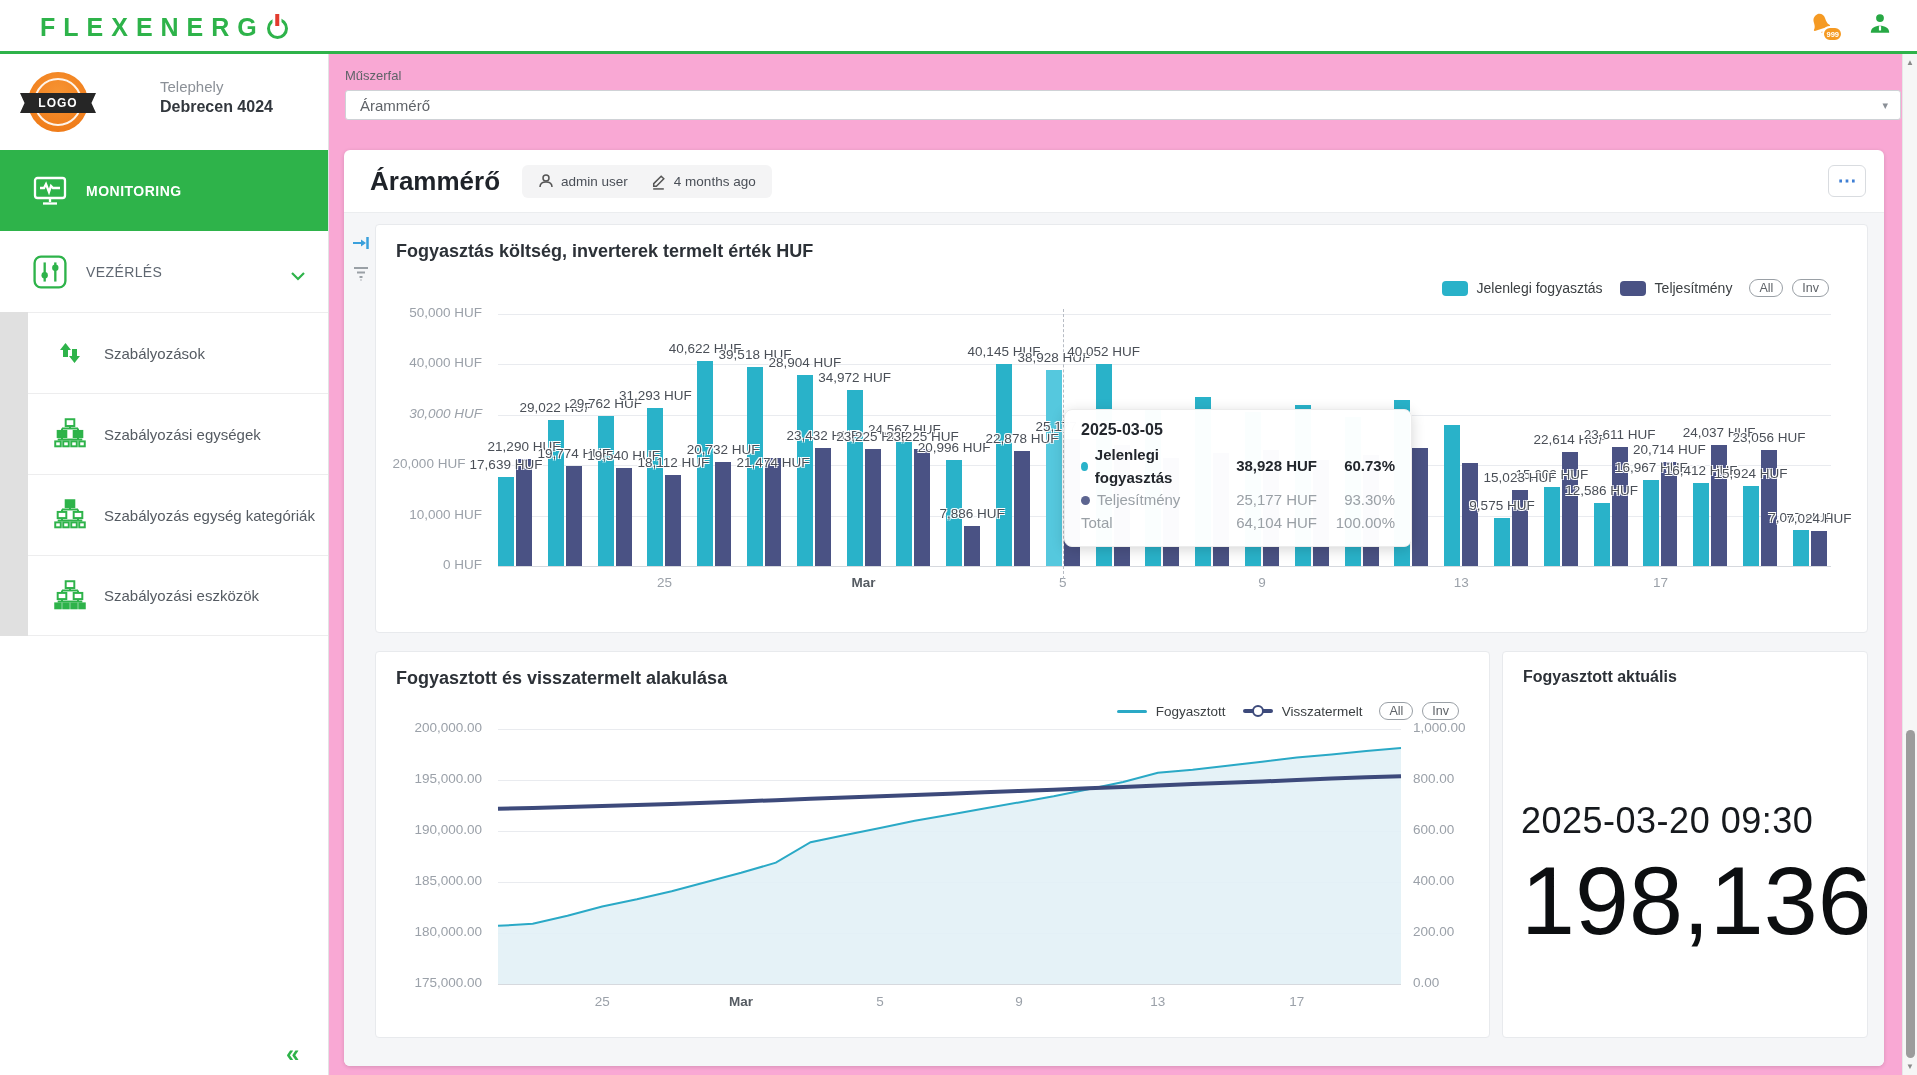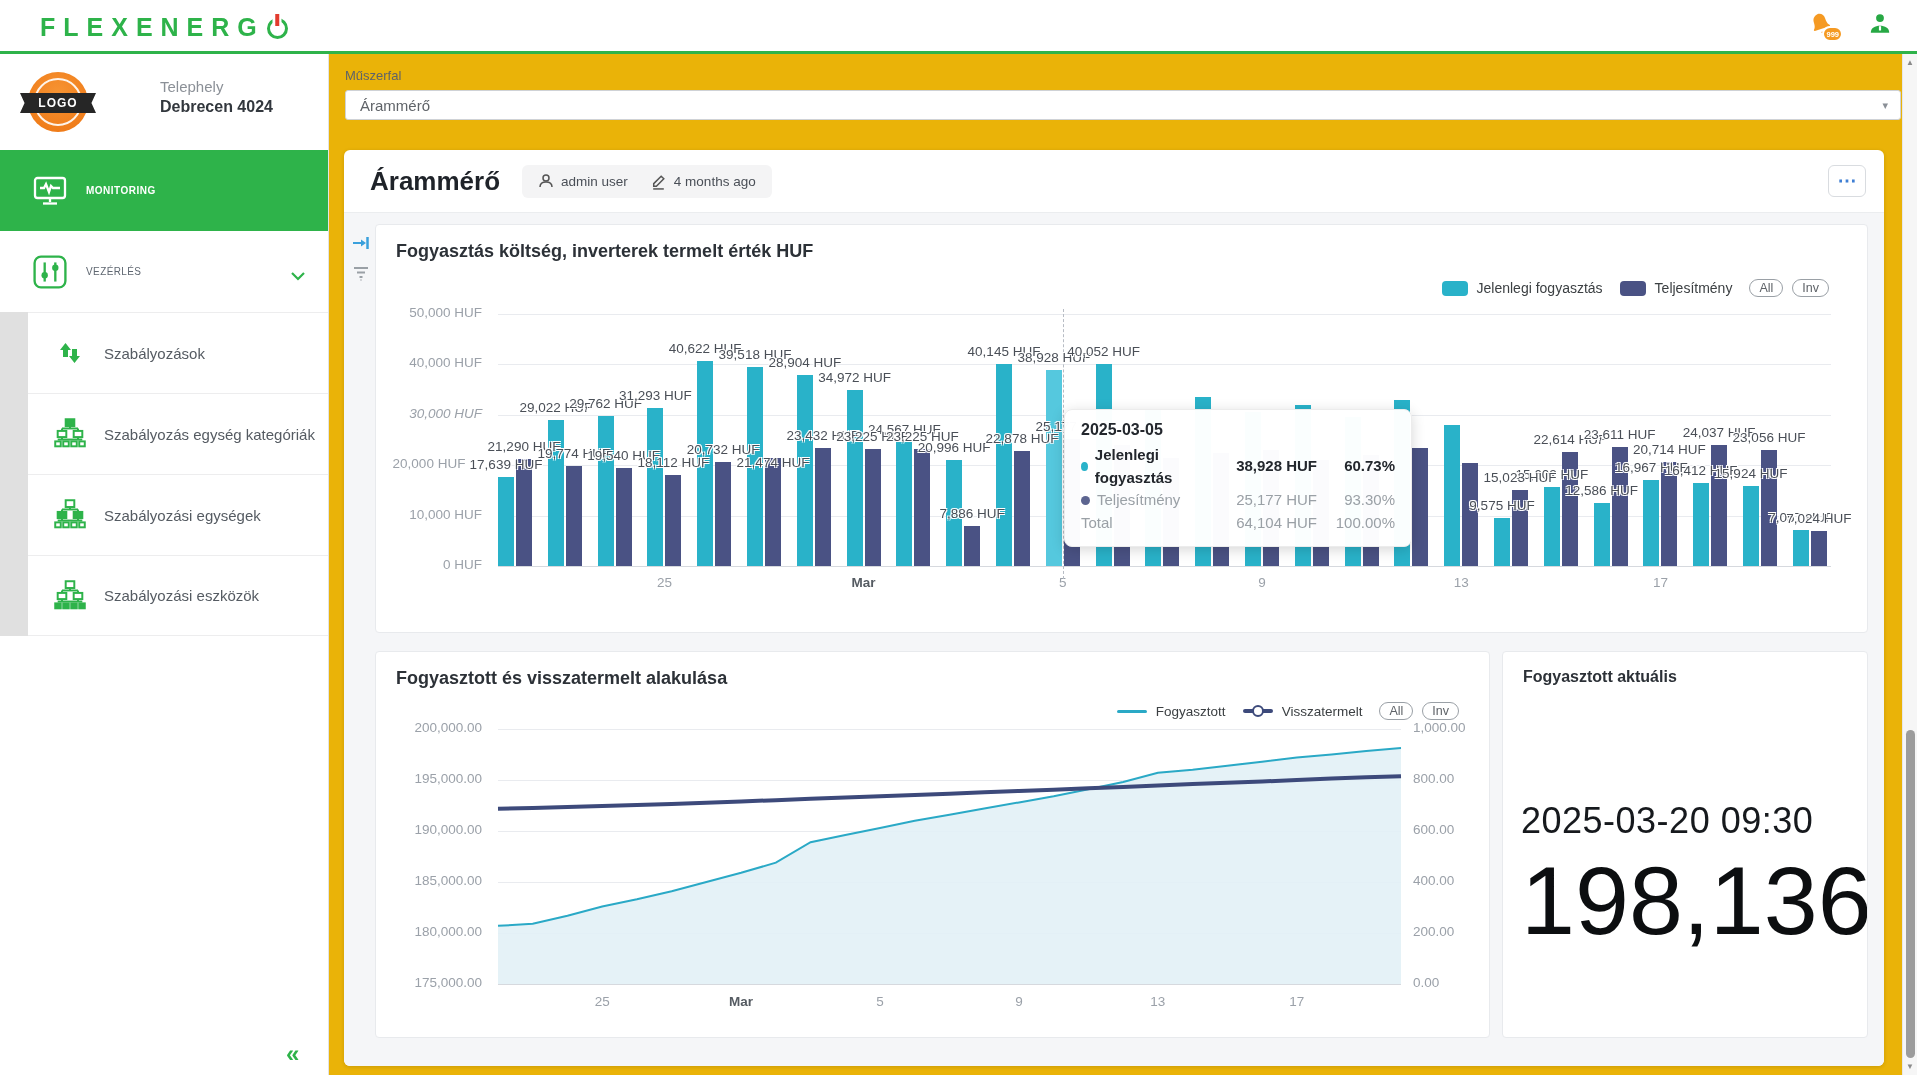--- a/index.html
+++ b/index.html
@@ -37,34 +37,34 @@
                  display:flex; align-items:center; justify-content:center; color:#fff; font-weight:700;
                  font-size:12px; letter-spacing:1px; clip-path:polygon(0 0,100% 0,94% 50%,100% 100%,0 100%,6% 50%); }
   #site-text { position:absolute; left:160px; top:24px; }
   #site-label { font-size:15px; color:#8b9097; }
   #site-name  { font-size:16px; color:#32373d; font-weight:700; margin-top:3px; }
   .nav-item { position:relative; height:81px; display:flex; align-items:center; cursor:pointer; }
   #nav-monitoring { background:#2eb34a; color:#fff; }
   #nav-monitoring .nav-label { color:#fff; font-weight:700; letter-spacing:.5px; }
   #nav-vezerles { background:#fff; }
   .nav-ic { margin-left:30px; width:40px; display:flex; justify-content:center; }
-  .nav-label { margin-left:16px; font-size:10px; color:#5f6771; font-weight:700; letter-spacing:.4px; }
+  .nav-label { margin-left:16px; font-size:14px; color:#5f6771; font-weight:700; letter-spacing:.4px; }
   .chev { position:absolute; right:22px; top:36px; }
   #submenu { position:relative; }
   #indent-strip { position:absolute; left:0; top:0; width:28px; height:324px; background:#e0e0e0; }
   .sub-item { position:relative; height:81px; margin-left:28px; background:#fff; display:flex;
               align-items:center; border-top:1px solid #ededee; cursor:pointer; }
   .sub-item:last-child { border-bottom:1px solid #ededee; }
   .sub-ic { margin-left:22px; width:40px; display:flex; justify-content:center; }
   .sub-label { margin-left:14px; font-size:15px; color:#555b62; }
   #collapse-btn { position:absolute; left:286px; top:986px; font-size:24px; font-weight:700;
                   color:#2eb34a; cursor:pointer; }
 
   
-  #content { position:absolute; left:329px; top:54px; width:1573px; height:1021px; background:#eab308; }
+  #content { position:absolute; left:329px; top:54px; width:1573px; height:1021px; background:#f9a8d4; }
   #dash-label { position:absolute; left:16px; top:14px; font-size:13px; color:#5f6368; }
   #dash-select { position:absolute; left:16px; top:36px; width:1556px; height:30px; background:#fff;
                  border:1px solid #cfd2d6; border-radius:3px; font-size:15px; color:#5f6368;
                  display:flex; align-items:center; padding-left:14px; cursor:pointer; }
   #dash-select .sel-arrow { position:absolute; right:12px; color:#8a8f96; font-size:11px; }
 
   #card { position:absolute; left:15px; top:96px; width:1540px; height:916px; background:#fff;
           border-radius:6px; box-shadow:0 1px 4px rgba(0,0,0,.14); }
   #card-header { position:relative; height:63px; border-bottom:1px solid #ebedef; display:flex;
                  align-items:center; }
@@ -207,20 +207,41 @@
   <div id="submenu">
     <div id="indent-strip"></div>
     <div class="sub-item">
       <span class="sub-ic">
         <svg width="32" height="32" viewBox="0 0 32 32" fill="#2eb34a">
           <polygon points="6,13 11.5,6 17,13 14,13 14,20 9,20 9,13"></polygon>
           <polygon points="15,19 20.5,26 26,19 23,19 23,12 18,12 18,19"></polygon>
         </svg>
       </span>
       <span class="sub-label">Szabályozások</span>
+    </div>
+    <div class="sub-item">
+      <span class="sub-ic">
+        <svg width="32" height="32" viewBox="0 0 26 26" fill="none" stroke="#2eb34a" stroke-width="1.6">
+          <rect x="9.5" y="1" width="7" height="5.5" fill="#fff"></rect>
+          <line x1="13" y1="6.5" x2="13" y2="8.5"></line>
+            <line x1="6.5" y1="8.5" x2="19.5" y2="8.5"></line>
+          <line x1="6.5" y1="8.5" x2="6.5" y2="10.5"></line>
+            <line x1="19.5" y1="8.5" x2="19.5" y2="10.5"></line>
+          <rect x="3" y="10.5" width="7" height="5" fill="#2eb34a"></rect>
+            <rect x="16" y="10.5" width="7" height="5" fill="#2eb34a"></rect>
+          <line x1="6.5" y1="15.5" x2="6.5" y2="17.5"></line>
+            <line x1="19.5" y1="15.5" x2="19.5" y2="17.5"></line>
+          <line x1="3" y1="17.5" x2="23" y2="17.5"></line>
+          <rect x="1" y="19" width="4.5" height="4" fill="#fff"></rect>
+            <rect x="7.5" y="19" width="4.5" height="4" fill="#fff"></rect>
+          <rect x="14" y="19" width="4.5" height="4" fill="#fff"></rect>
+            <rect x="20.5" y="19" width="4.5" height="4" fill="#fff"></rect>
+        </svg>
+      </span>
+      <span class="sub-label">Szabályozási egységek</span>
     </div>
     <div class="sub-item">
       <span class="sub-ic">
         <svg width="32" height="32" viewBox="0 0 26 26" fill="none" stroke="#2eb34a" stroke-width="1.6">
           <rect x="9.5" y="1" width="7" height="5.5" fill="#2eb34a"></rect>
           <line x1="13" y1="6.5" x2="13" y2="8.5"></line>
             <line x1="6.5" y1="8.5" x2="19.5" y2="8.5"></line>
           <line x1="6.5" y1="8.5" x2="6.5" y2="10.5"></line>
             <line x1="19.5" y1="8.5" x2="19.5" y2="10.5"></line>
           <rect x="3" y="10.5" width="7" height="5" fill="#fff"></rect>
@@ -228,41 +249,20 @@
           <line x1="6.5" y1="15.5" x2="6.5" y2="17.5"></line>
             <line x1="19.5" y1="15.5" x2="19.5" y2="17.5"></line>
           <line x1="3" y1="17.5" x2="23" y2="17.5"></line>
           <rect x="1" y="19" width="4.5" height="4" fill="#fff"></rect>
             <rect x="7.5" y="19" width="4.5" height="4" fill="#fff"></rect>
           <rect x="14" y="19" width="4.5" height="4" fill="#fff"></rect>
             <rect x="20.5" y="19" width="4.5" height="4" fill="#fff"></rect>
         </svg>
       </span>
       <span class="sub-label">Szabályozás egység kategóriák</span>
-    </div>
-    <div class="sub-item">
-      <span class="sub-ic">
-        <svg width="32" height="32" viewBox="0 0 26 26" fill="none" stroke="#2eb34a" stroke-width="1.6">
-          <rect x="9.5" y="1" width="7" height="5.5" fill="#fff"></rect>
-          <line x1="13" y1="6.5" x2="13" y2="8.5"></line>
-            <line x1="6.5" y1="8.5" x2="19.5" y2="8.5"></line>
-          <line x1="6.5" y1="8.5" x2="6.5" y2="10.5"></line>
-            <line x1="19.5" y1="8.5" x2="19.5" y2="10.5"></line>
-          <rect x="3" y="10.5" width="7" height="5" fill="#2eb34a"></rect>
-            <rect x="16" y="10.5" width="7" height="5" fill="#2eb34a"></rect>
-          <line x1="6.5" y1="15.5" x2="6.5" y2="17.5"></line>
-            <line x1="19.5" y1="15.5" x2="19.5" y2="17.5"></line>
-          <line x1="3" y1="17.5" x2="23" y2="17.5"></line>
-          <rect x="1" y="19" width="4.5" height="4" fill="#fff"></rect>
-            <rect x="7.5" y="19" width="4.5" height="4" fill="#fff"></rect>
-          <rect x="14" y="19" width="4.5" height="4" fill="#fff"></rect>
-            <rect x="20.5" y="19" width="4.5" height="4" fill="#fff"></rect>
-        </svg>
-      </span>
-      <span class="sub-label">Szabályozási egységek</span>
     </div>
     <div class="sub-item">
       <span class="sub-ic">
         <svg width="32" height="32" viewBox="0 0 26 26" fill="none" stroke="#2eb34a" stroke-width="1.6">
           <rect x="9.5" y="1" width="7" height="5.5" fill="#fff"></rect>
           <line x1="13" y1="6.5" x2="13" y2="8.5"></line>
             <line x1="6.5" y1="8.5" x2="19.5" y2="8.5"></line>
           <line x1="6.5" y1="8.5" x2="6.5" y2="10.5"></line>
             <line x1="19.5" y1="8.5" x2="19.5" y2="10.5"></line>
           <rect x="3" y="10.5" width="7" height="5" fill="#fff"></rect>

